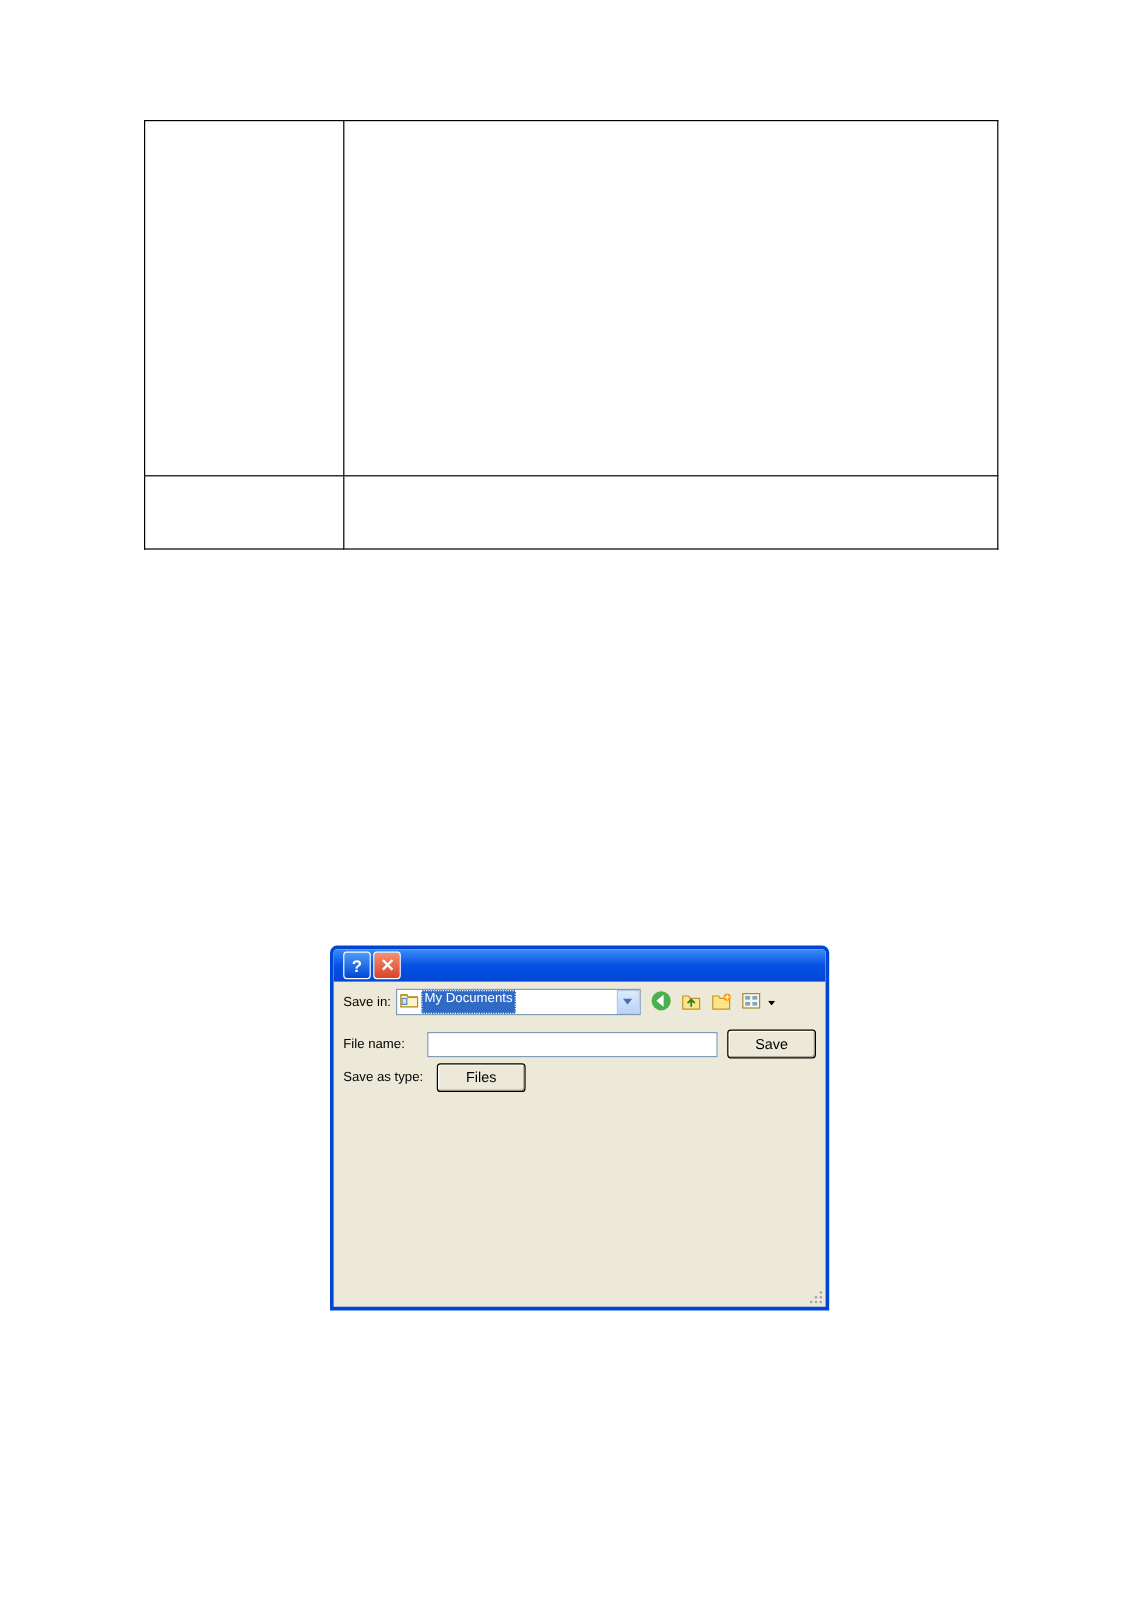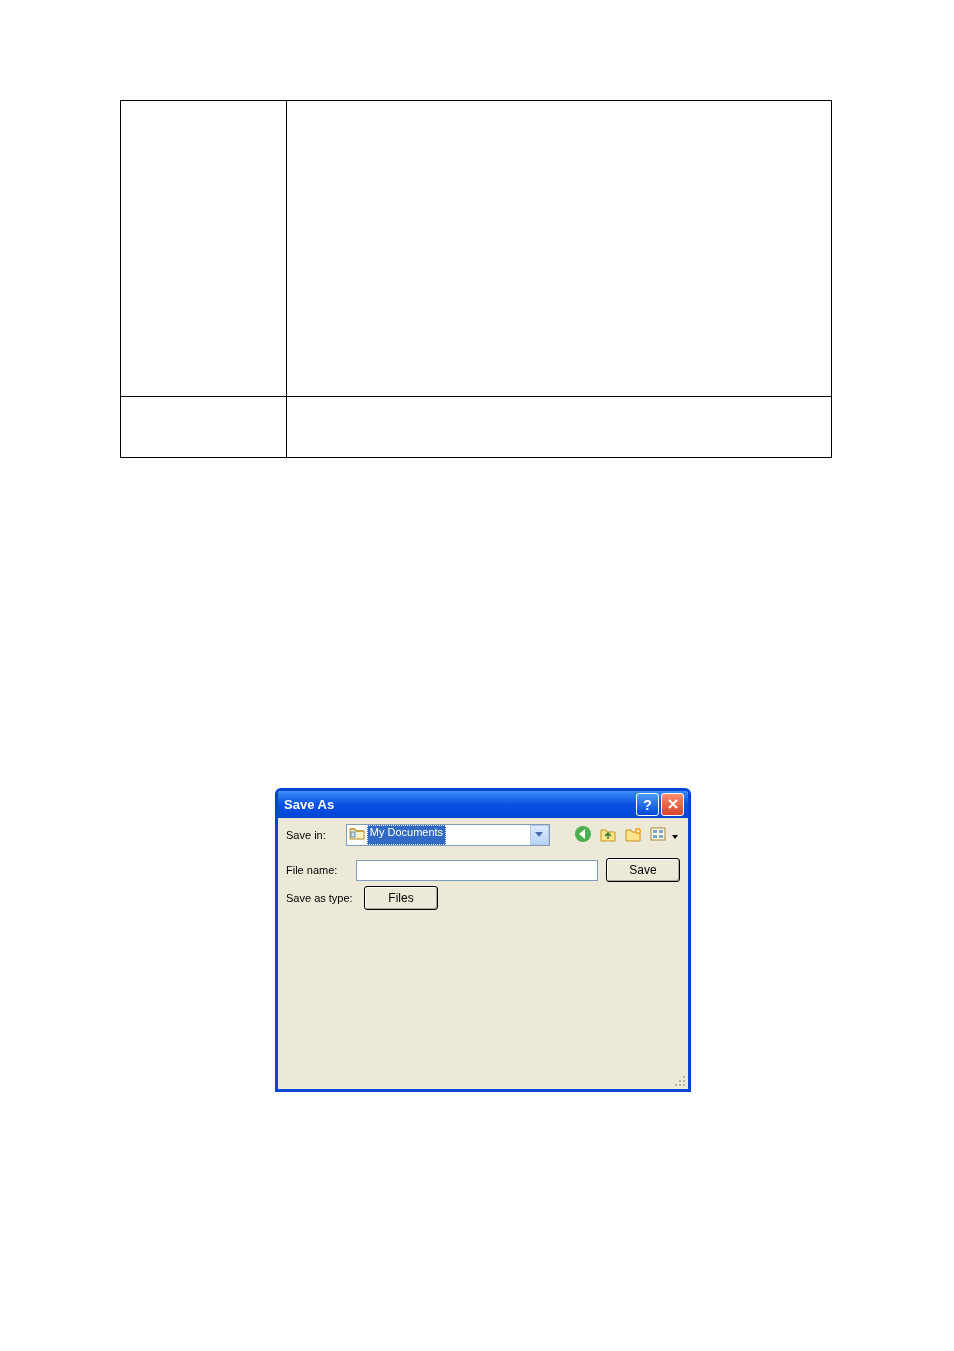--- a/index.html
+++ b/index.html
@@ -67,21 +67,21 @@
     border: 1px solid #fff;
   }
   .titlebar-help { background: linear-gradient(to bottom,#4d9af8,#0046d5); }
   .titlebar-close { background: linear-gradient(to bottom,#f88e6d,#d9432b); }
   .titlebar-close svg { width: 12px; height: 12px; }
 
   .toolbar-row {
     display: flex;
     align-items: center;
     padding: 6px 8px 4px 8px;
-    gap: 16px;
+    gap: 0;
   }
   .label { white-space: nowrap; }
 
   .save-in-combo {
     flex: 1;
     height: 20px;
     border: 1px solid #7f9db9;
     background: #fff;
     display: flex;
     padding: 0 0 0 2px;
@@ -208,21 +208,20 @@
   <tr>
     <td></td>
     <td></td>
   </tr>
 </tbody>
   </table>
 
 <div class="dialog">
 
   <div class="titlebar">
-    <span class="titlebar-title">Save As</span>
     <div class="titlebar-btn titlebar-help">
       <span>?</span>
     </div>
     <div class="titlebar-btn titlebar-close">
       <span>
         <svg viewBox="0 0 12 12">
             <path d="M2 2 L10 10 M10 2 L2 10" stroke="#fff" stroke-width="2"></path>
           </svg>
       </span>
     </div>

